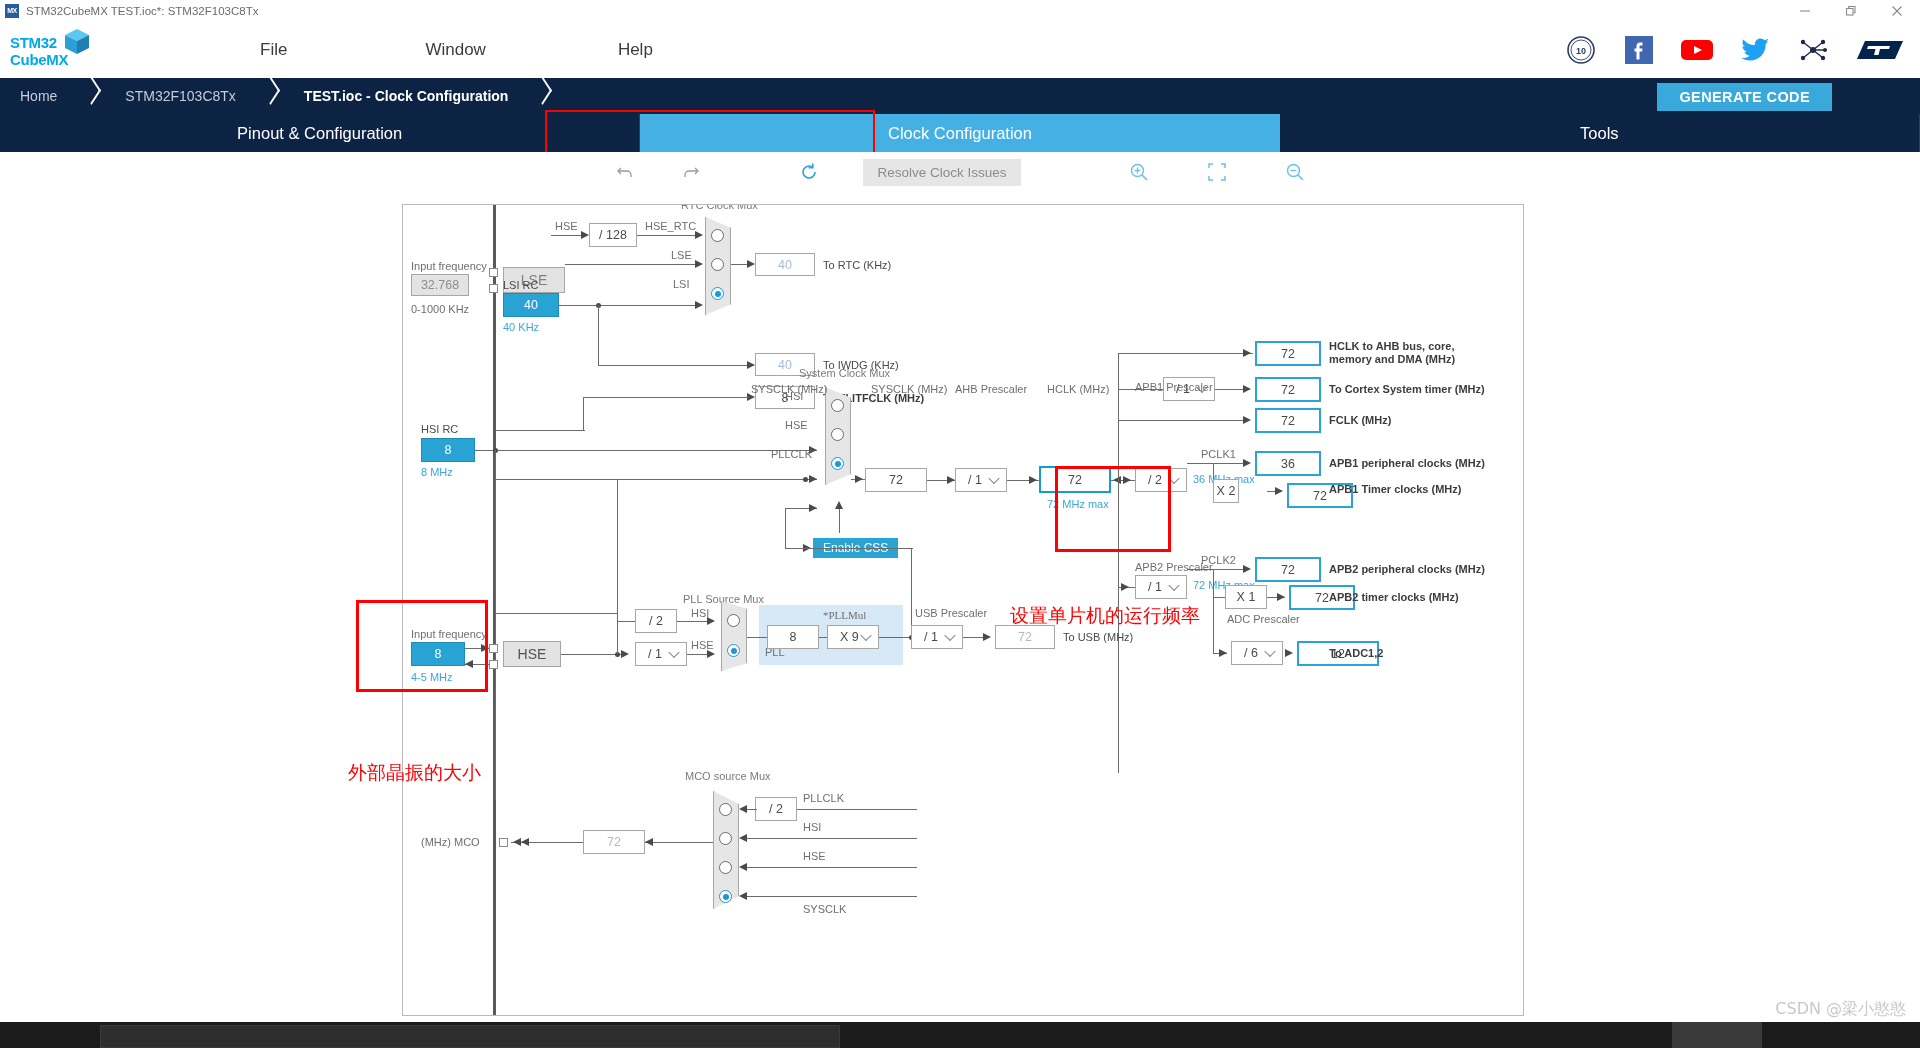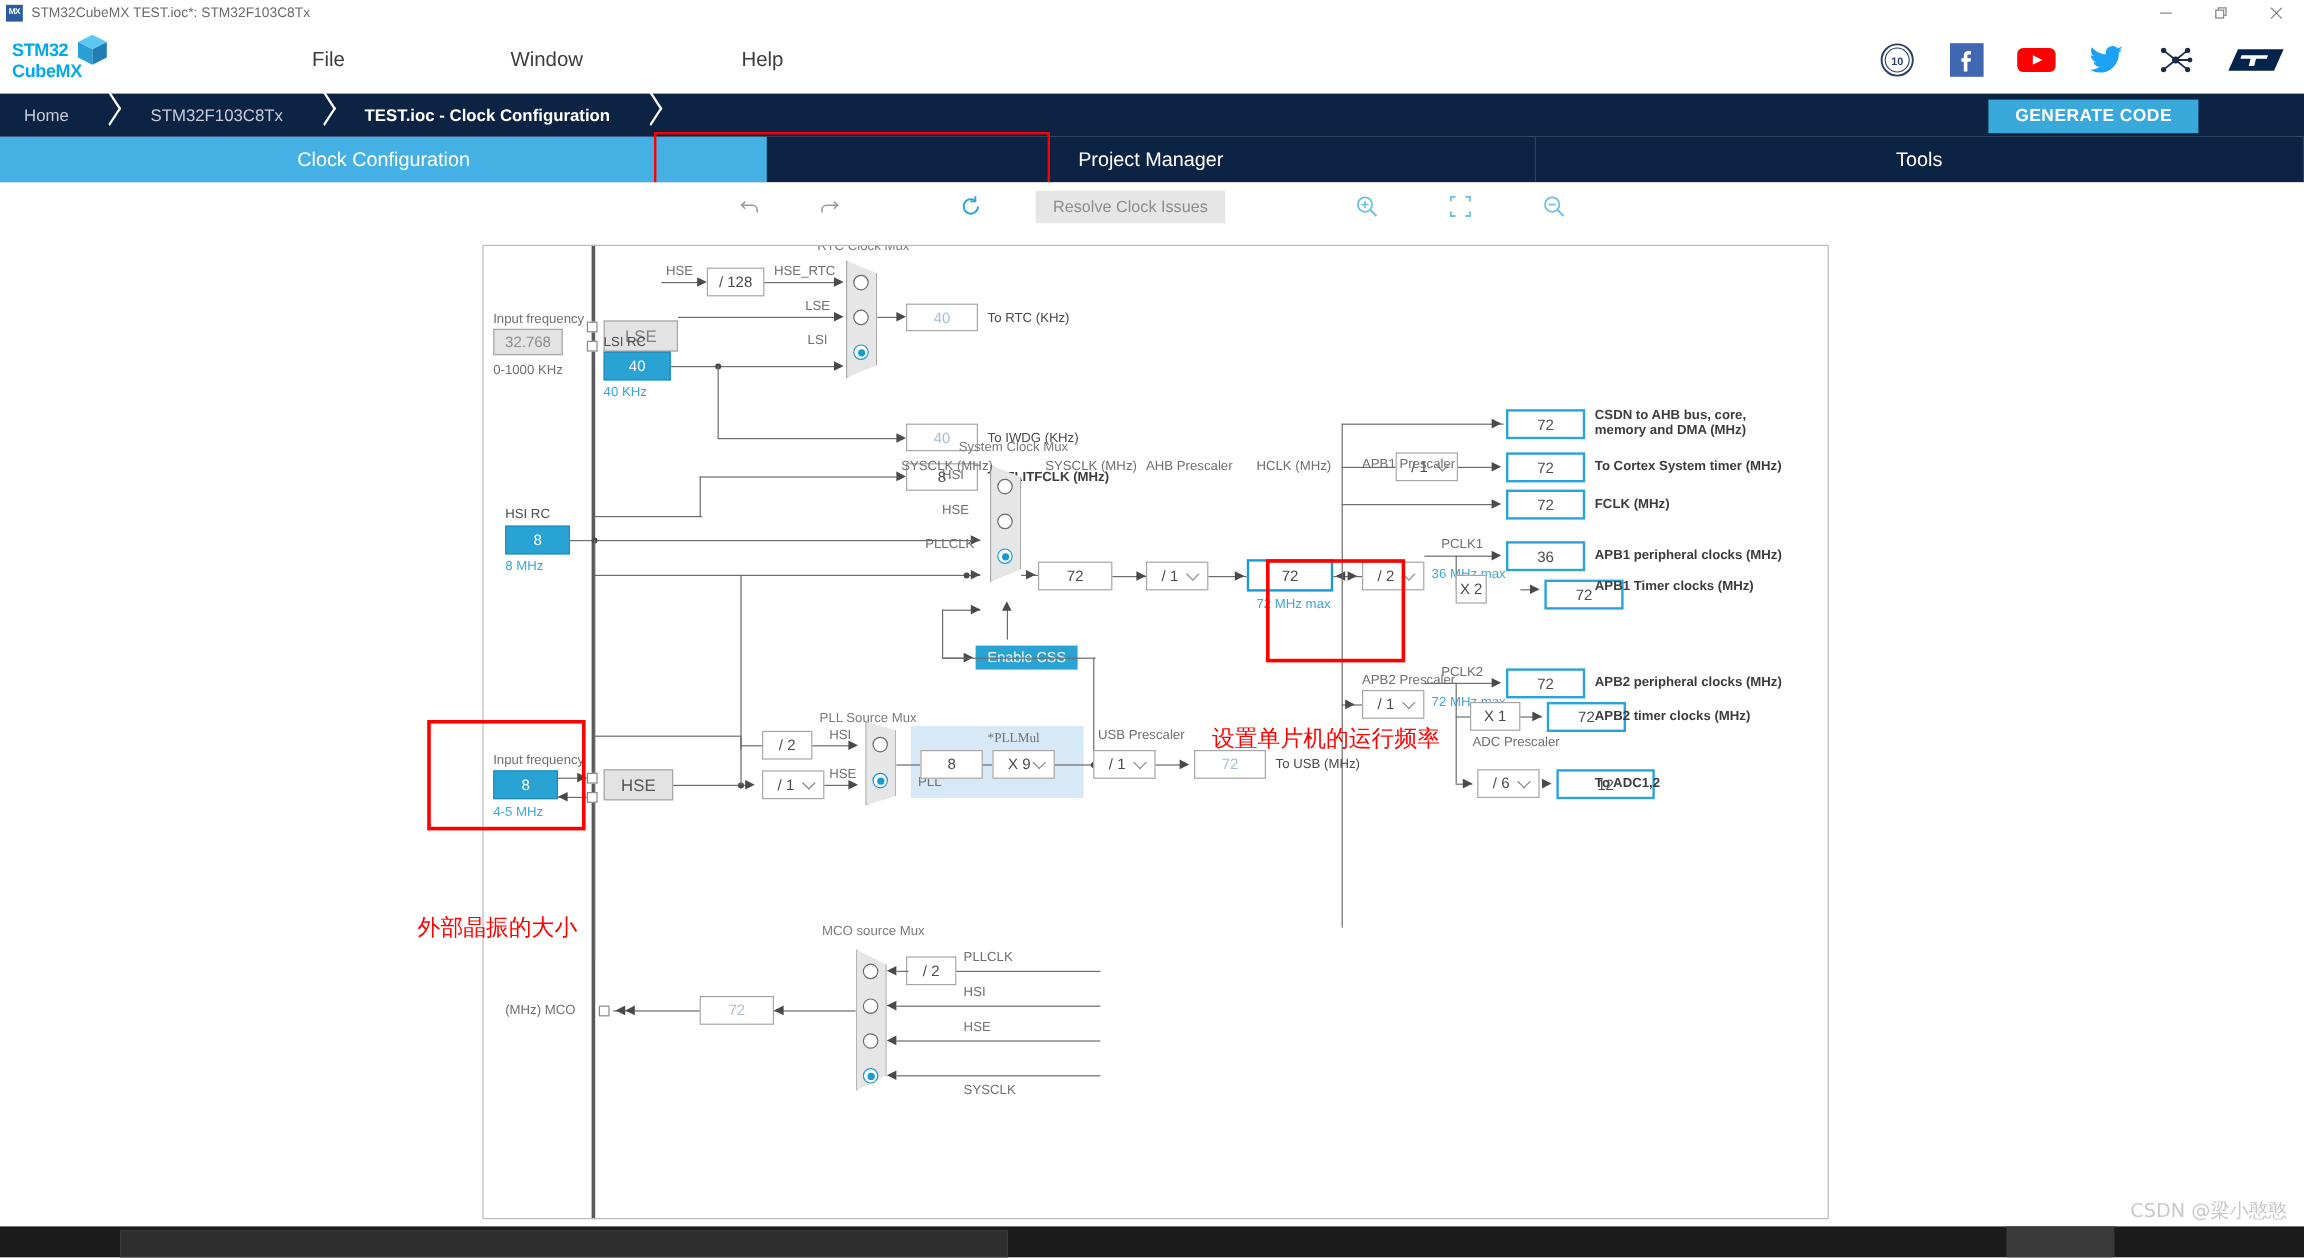--- a/index.html
+++ b/index.html
@@ -309,22 +309,22 @@
   <div class="crumb">Home</div>
   <div class="chev"></div>
   <div class="crumb">STM32F103C8Tx</div>
   <div class="chev"></div>
   <div class="crumb active">TEST.ioc - Clock Configuration</div>
   <div class="chev"></div>
   <button class="gen-code">GENERATE CODE</button>
 </div>
 
 <div class="tabs">
+  <div class="tab">Pinout &amp; Configuration</div>
   <div class="tab sel">Clock Configuration</div>
-  <div class="tab">Project Manager</div>
   <div class="tab">Tools</div>
   <div class="tab-highlight"></div>
 </div>
 
 <div class="toolbar">
   <div class="tb-btn">
     <svg width="18" height="18" viewBox="0 0 18 18">
       <path d="M5 5 L2 8 L5 11" fill="none" stroke="#9a9a9a" stroke-width="1.3"></path>
       <path d="M2 8 H11 a4 4 0 0 1 4 4 V14" fill="none" stroke="#9a9a9a" stroke-width="1.3"></path>
     </svg>
@@ -480,21 +480,21 @@
   <div class="lbl blue" style="left:644px; top:293px;">72 MHz max</div>
 
   <div class="wire h" style="left:708px; top:275px; width:24px;"></div>
   <div class="arrow left" style="left:710px; top:271px;"></div>
   <div class="arrow" style="left:720px; top:271px;"></div>
   <div class="wire v" style="left:715px; top:148px; height:420px;"></div>
 
   <div class="wire h" style="left:715px; top:148px; width:135px;"></div>
   <div class="arrow" style="left:840px; top:144px;"></div>
   <div class="box out" style="left:852px; top:136px; width:66px; height:25px;">72</div>
-  <div class="lbl bold" style="left:926px; top:135px;">CSDN to AHB bus, core,</div>
+  <div class="lbl bold" style="left:926px; top:135px;">HCLK to AHB bus, core,</div>
   <div class="lbl bold" style="left:926px; top:148px;">memory and DMA (MHz)</div>
 
   <div class="wire h" style="left:715px; top:184px; width:45px;"></div>
   <div class="sel-box" style="left:760px; top:172px; width:52px; height:24px;">
     <span>/ 1</span>
     <span class="caret"></span>
   </div>
   <div class="wire h" style="left:812px; top:184px; width:30px;"></div>
   <div class="arrow" style="left:840px; top:180px;"></div>
   <div class="box out" style="left:852px; top:172px; width:66px; height:25px;">72</div>

